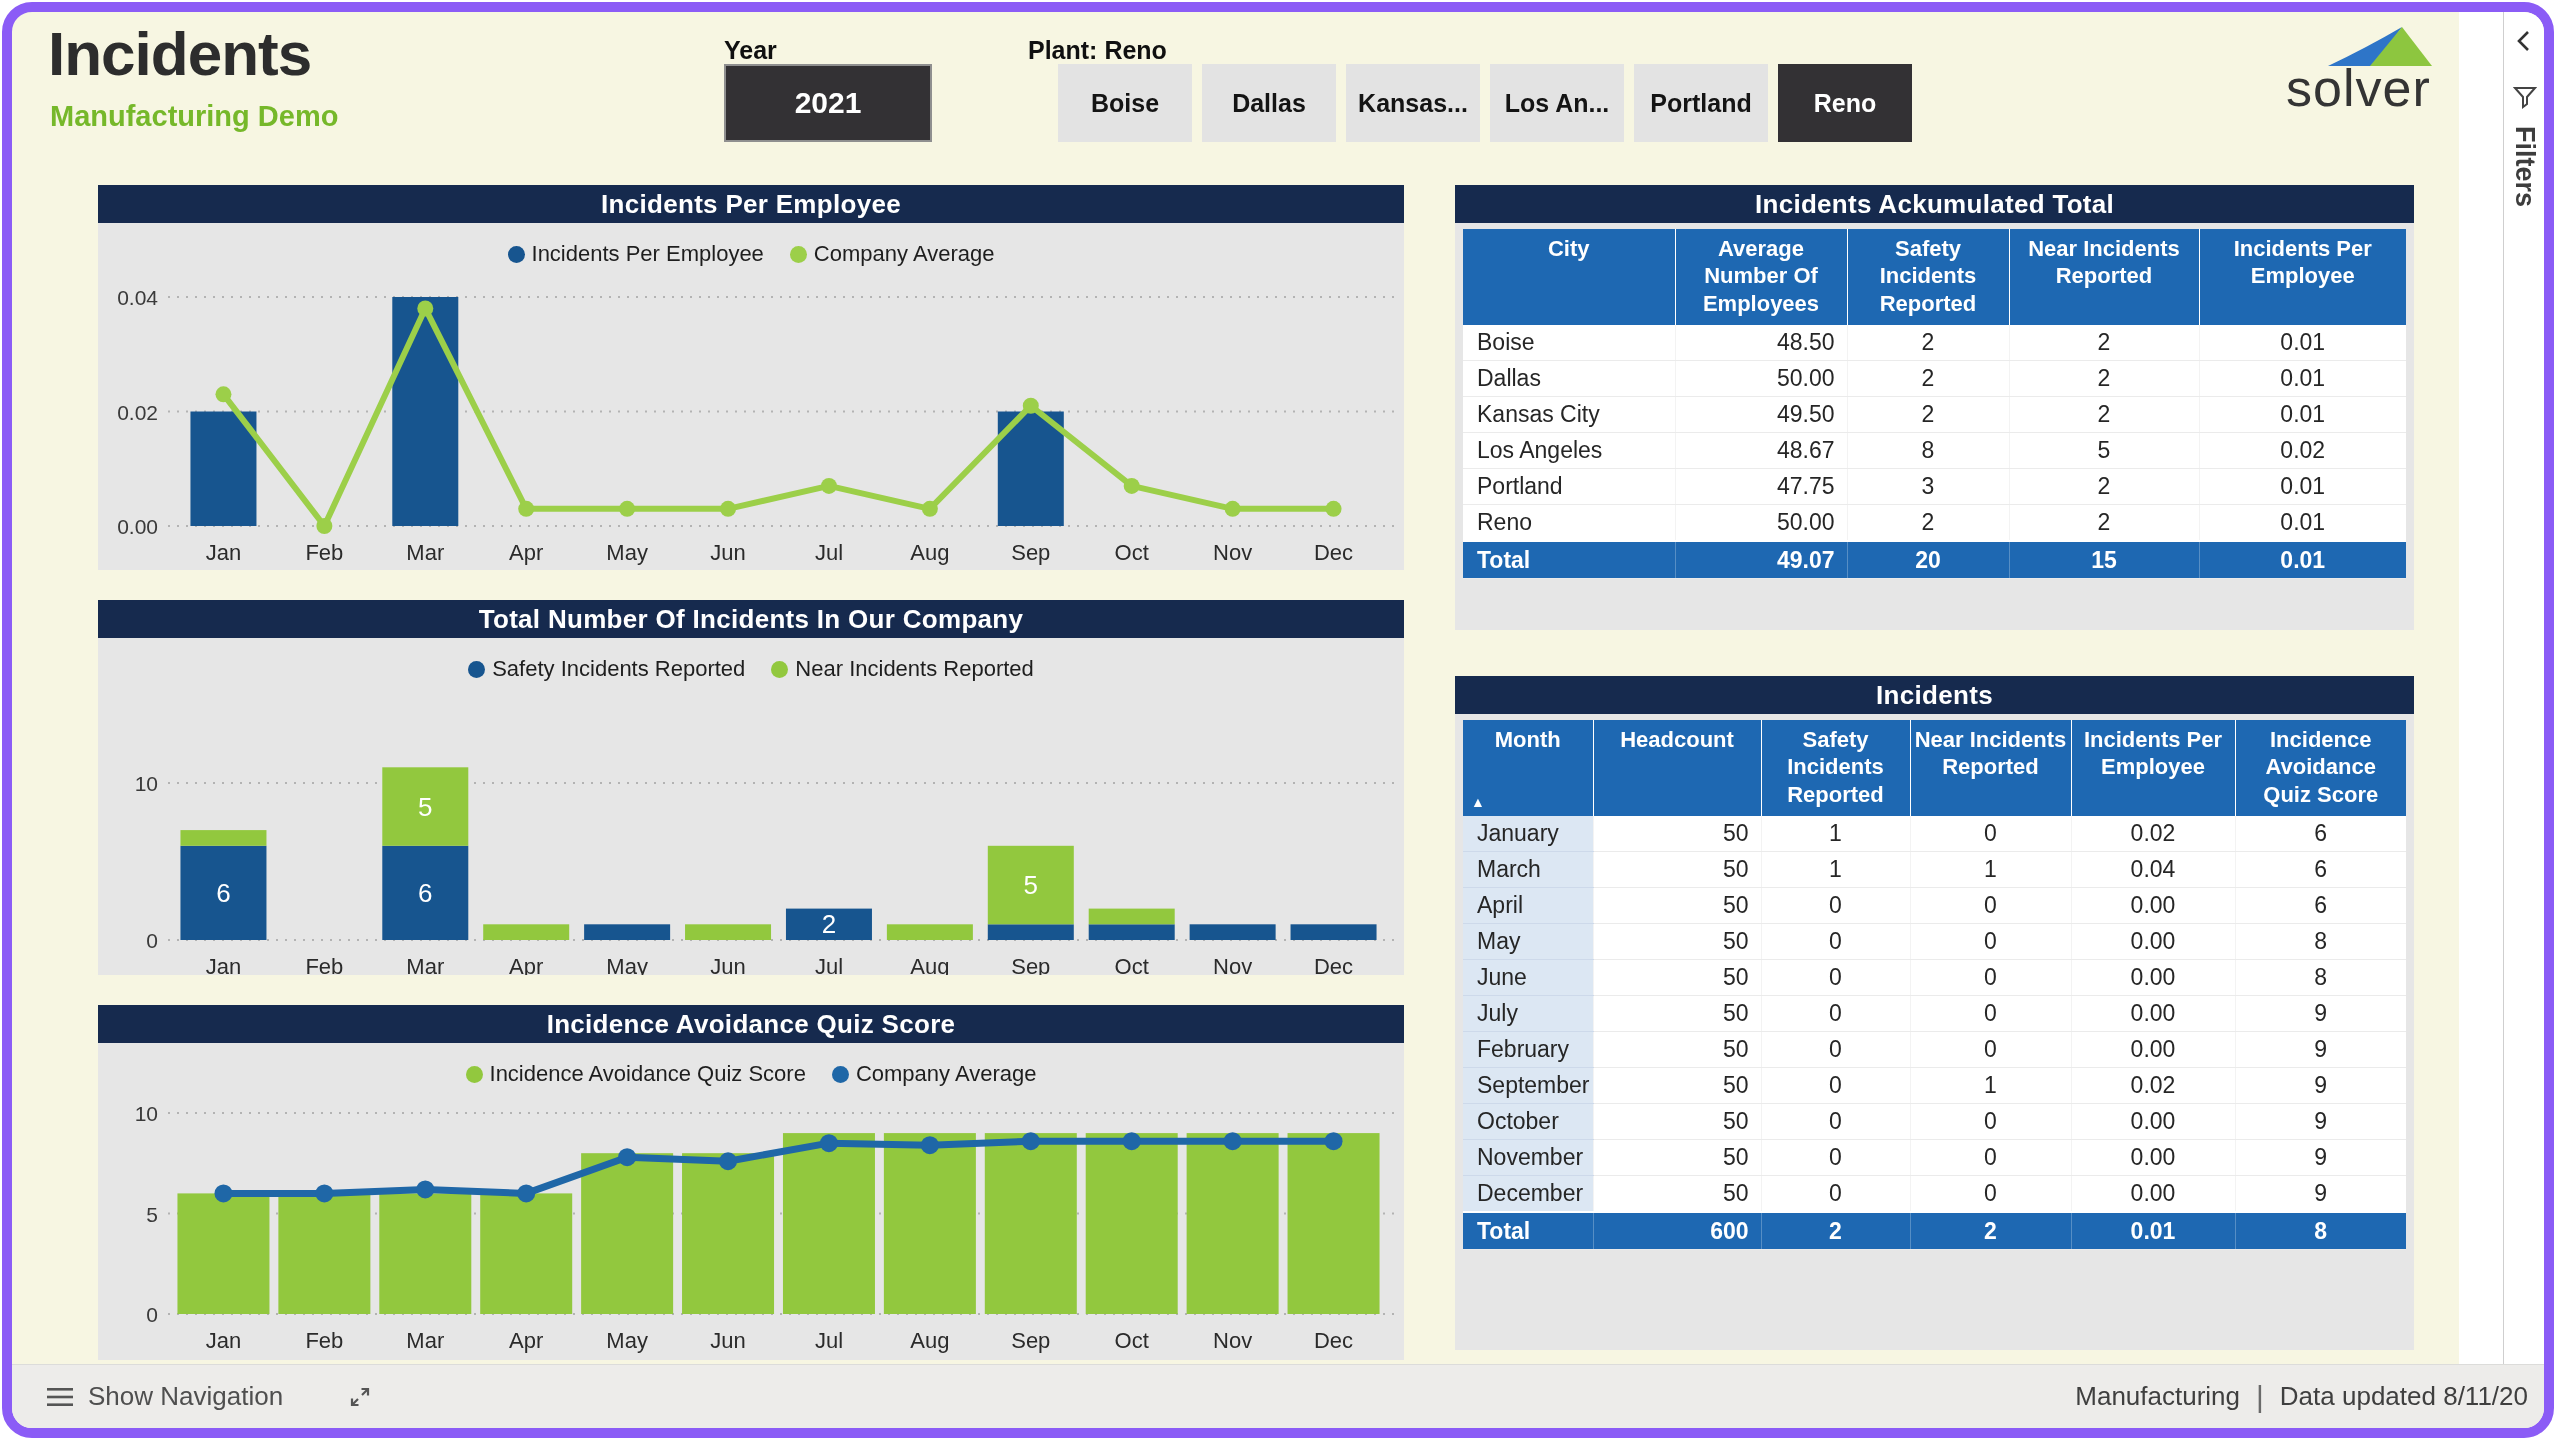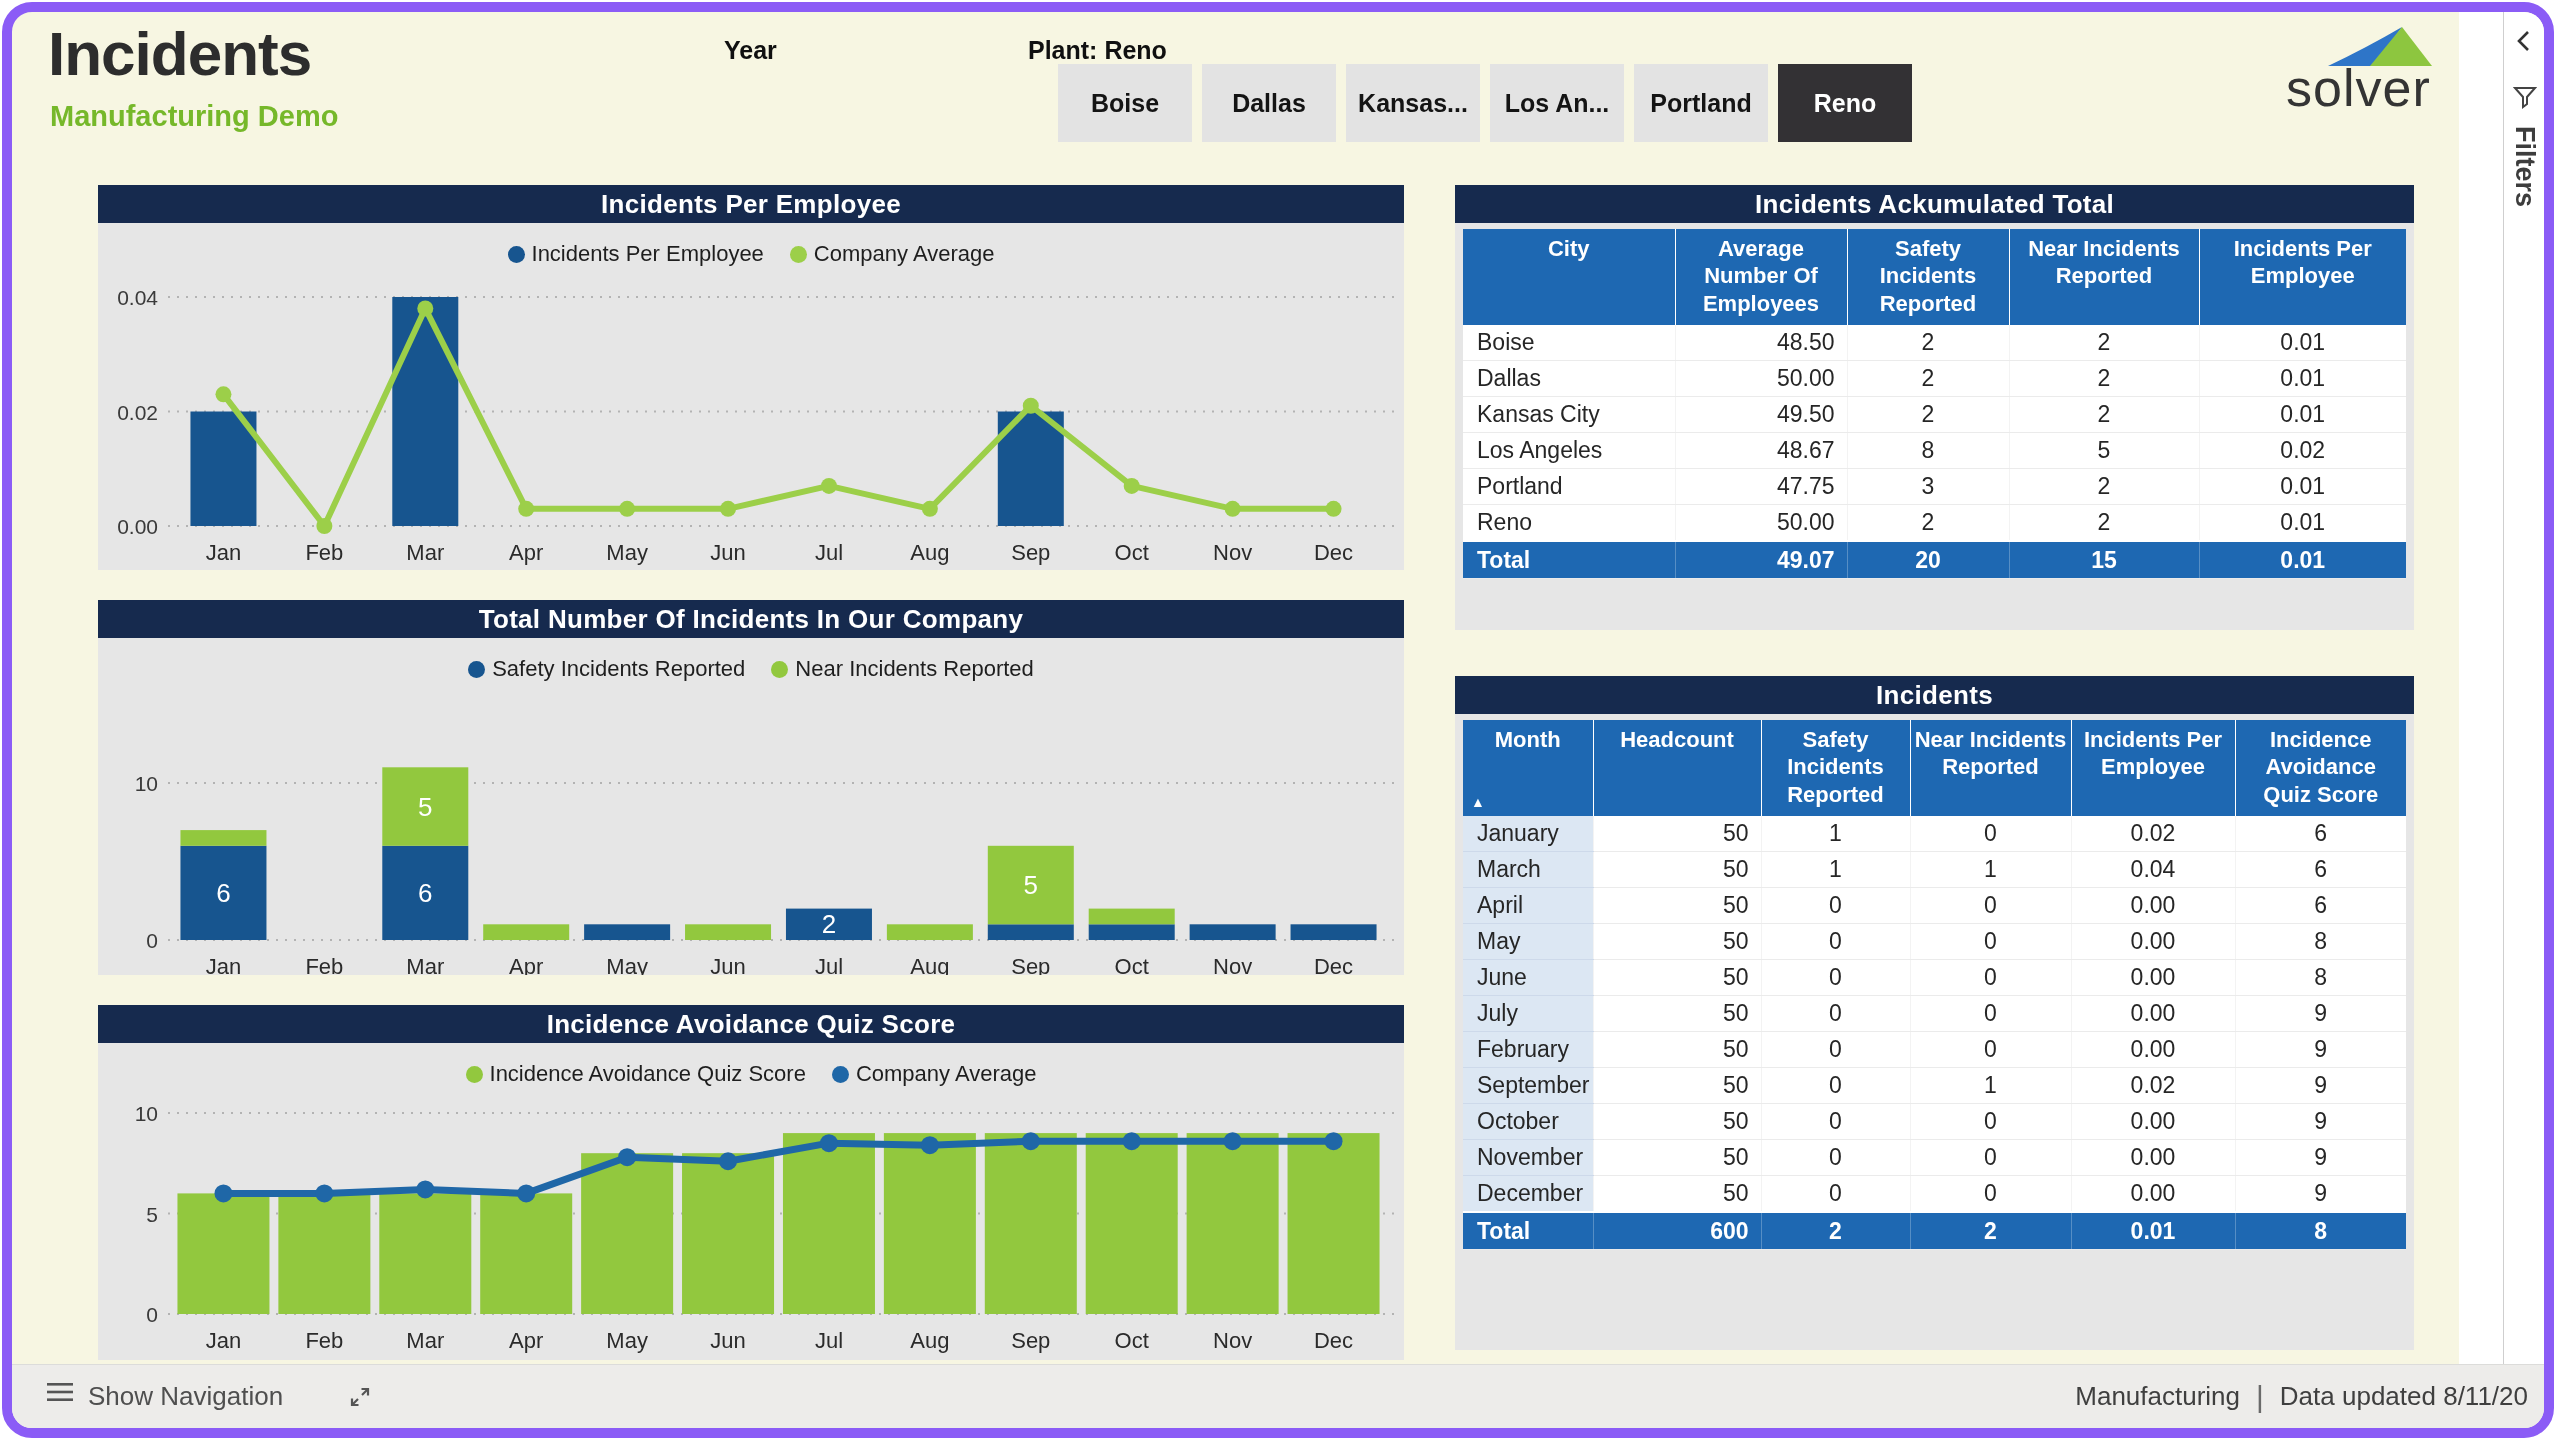--- a/index.html
+++ b/index.html
@@ -60,36 +60,37 @@
   .c-left { text-align:left; padding-left:14px; }
   .c-right { text-align:right; padding-right:12px; }
   .c-center { text-align:center; }
   .month-cell { background:#dce7f3; border-bottom:1px solid #cdd9ea !important; }
   .tbl tfoot td { background:#1e68b2; color:#ffffff; font-weight:700; height:38px;
                   border-top:2px solid #ffffff; border-right:1px solid rgba(255,255,255,0.25); }
   
   .bottombar { position:absolute; left:0; right:0; bottom:0; height:64px; background:#edecea;
                border-top:1px solid #dcdcda; }
   .footer-left { position:absolute; left:34px; top:0; height:100%; display:flex; align-items:center; gap:16px; }
-  .show-nav { display:flex; gap:14px; cursor:pointer; }
+  .show-nav { display:flex; align-items:center; gap:14px; cursor:pointer; }
   .show-nav-label { font-size:26px; color:#4f4f4f; }
   .fit-icon { margin-left:46px; cursor:pointer; }
   .footer-right { position:absolute; right:16px; top:0; height:100%; display:flex; align-items:center;
                   font-size:26px; color:#3f3f3f; }
   .footer-div { padding:0 16px; color:#6a6a6a; font-size:30px; font-weight:300; }
 </style>
 </head>
 <body>
 
 <div class="frame">
 
   <div class="page-title">Incidents</div>
   <div class="page-subtitle">Manufacturing Demo</div>
 
   <div id="year-label" class="slicer-label">Year</div>
+  <div class="year-btn">2021</div>
 
   <div id="plant-label" class="slicer-label">Plant: Reno</div>
   <div class="plant-row" id="plant-row">
       <div class="plant-btn">Boise</div>
       <div class="plant-btn">Dallas</div>
       <div class="plant-btn">Kansas...</div>
       <div class="plant-btn">Los An...</div>
       <div class="plant-btn">Portland</div>
       <div class="plant-btn selected">Reno</div>
     </div>

